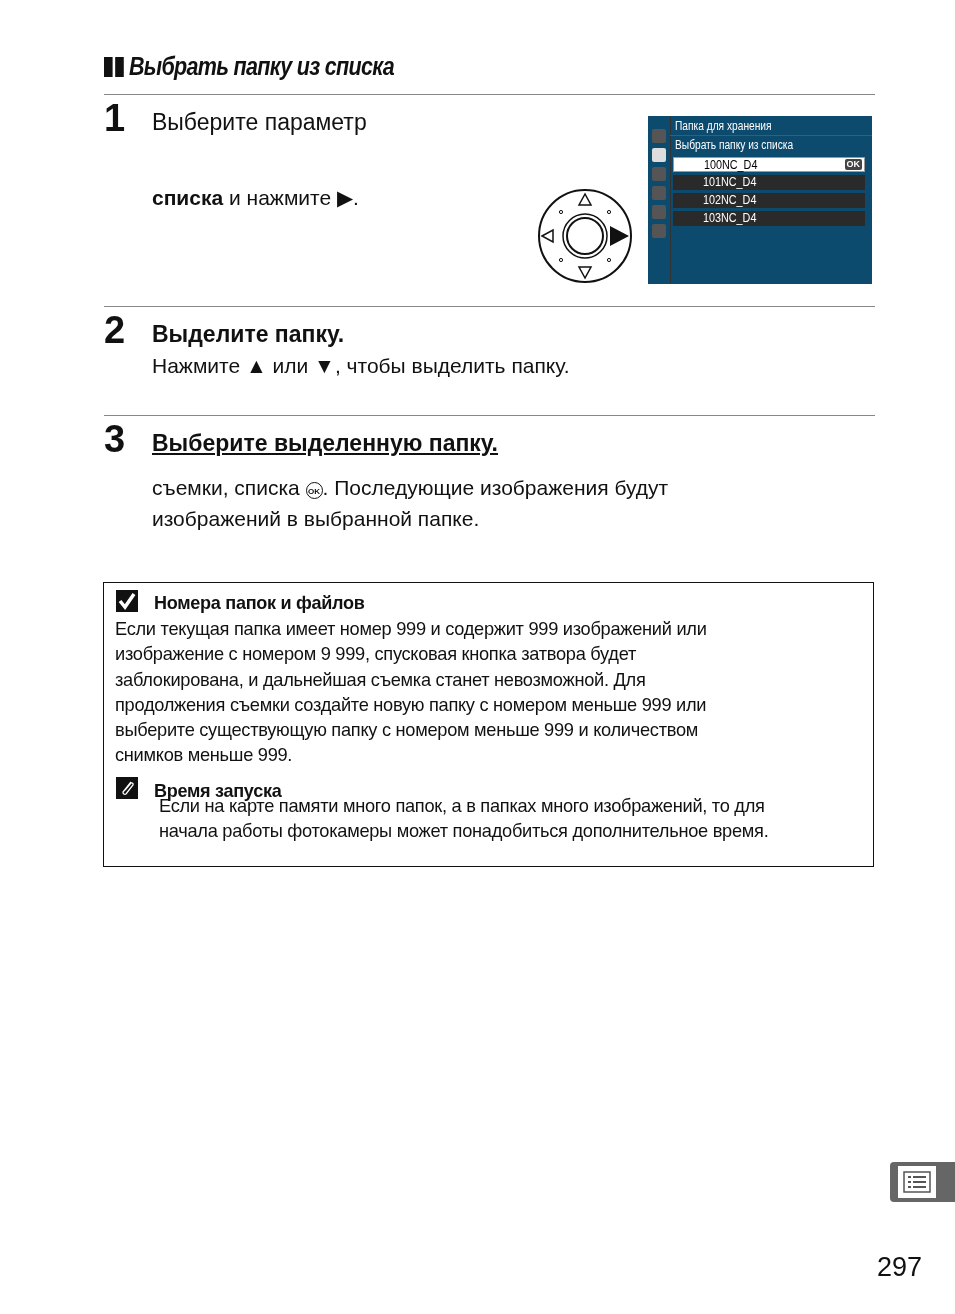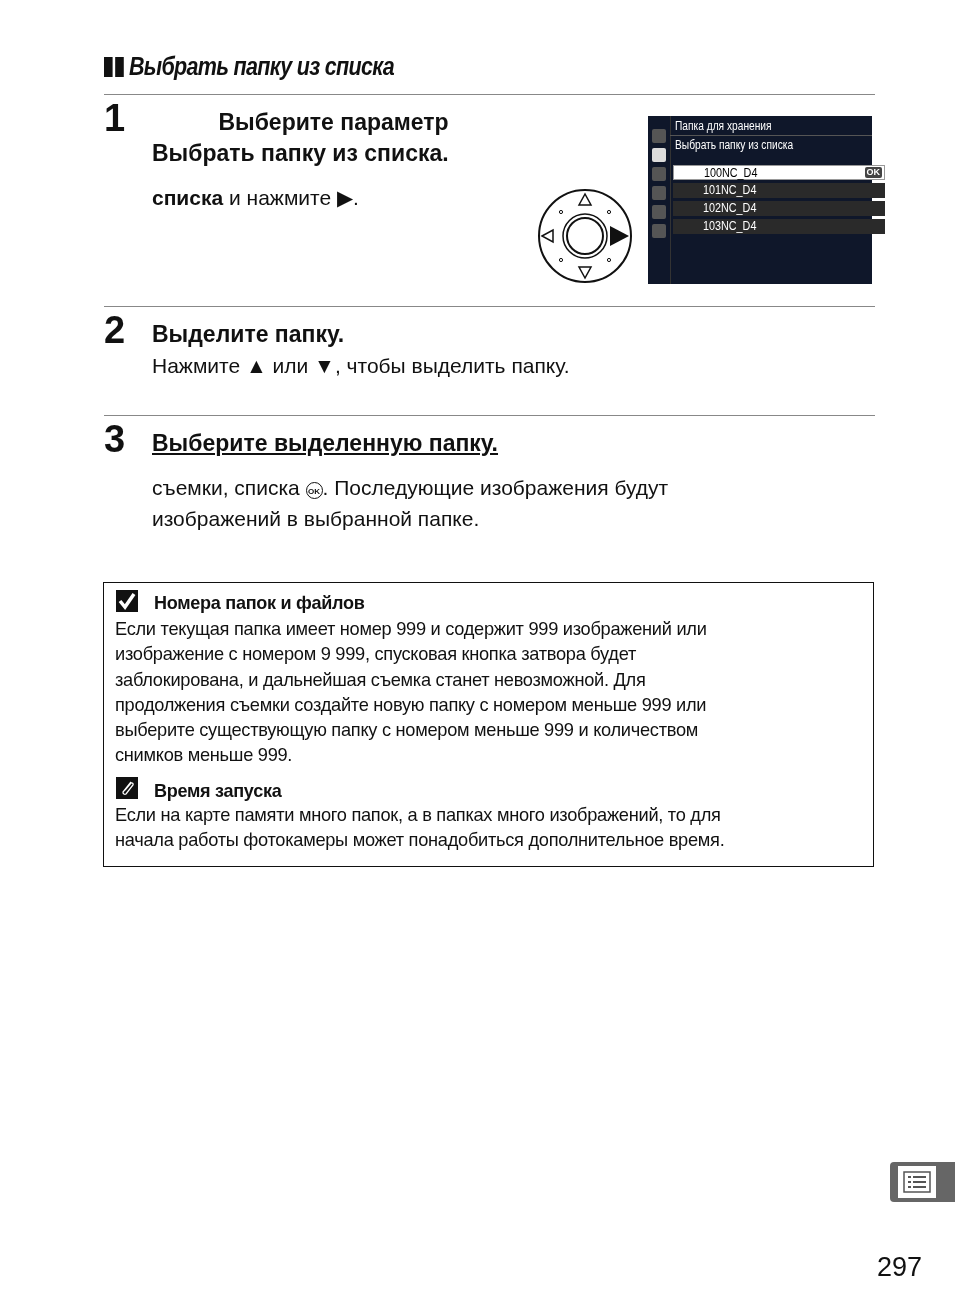--- a/index.html
+++ b/index.html
@@ -28,43 +28,43 @@
   .step-body b { font-weight: bold; }
 
   
   .dial {
     position: absolute; left: 537px; top: 188px; width: 96px; height: 96px;
   }
 
   
   .cam {
     position: absolute; left: 648px; top: 116px; width: 224px; height: 168px;
-    background: #0f172a; color: #fff;
+    background: #0c4a6e; color: #fff;
     font-family: "Liberation Sans", sans-serif;
   }
   .cam-side {
     position: absolute; left: 0; top: 0; width: 22px; height: 168px;
     border-right: 1px solid #333;
   }
   .cam-side .ic {
     position: absolute; left: 4px; width: 14px; height: 14px; background: #555; border-radius: 2px;
   }
   .cam-side .ic.active { background: #ddd; }
   .cam-title {
     position: absolute; left: 27px; top: 3px; font-size: 12px; line-height: 15px; transform: scaleX(0.85); transform-origin: left;
     white-space: nowrap;
   }
   .cam-titlebar { position: absolute; left: 22px; top: 19px; width: 202px; height: 1px; background: #555; }
   .cam-sub {
     position: absolute; left: 27px; top: 22px; font-size: 12px; line-height: 15px; transform: scaleX(0.85); transform-origin: left;
     white-space: nowrap;
   }
   .cam-row {
-    position: absolute; left: 25px; width: 212px; height: 15px;
-    background: #2a2a2a; font-size: 12px; line-height: 15px; margin-top: 8px;
+    position: absolute; left: 25px; width: 192px; height: 15px;
+    background: #2a2a2a; font-size: 12px; line-height: 15px;
   }
   .cam-row .lbl { position: absolute; left: 30px; top: 0; transform: scaleX(0.9); transform-origin: left; }
   .cam-row.sel { background: #fff; color: #000; border: 1px solid #999; box-sizing: border-box; }
   .cam-row .ok {
     position: absolute; right: 2px; top: 1px; height: 11px; padding: 0 2px; font-size: 9px; line-height: 11px;
     background: #444; color: #fff; border-radius: 2px; font-weight: bold;
   }
 
   
   .note-box {
@@ -107,22 +107,21 @@
   <span class="section-marker">
       <span></span>
       <span></span>
     </span>
   <span>Выбрать папку из списка</span>
 </div>
 <div class="rule" style="top:94px;"></div>
 
 <div class="step-num" style="top:98px;">1</div>
 <div class="step-head" style="top:107px;">
-  <div style="font-weight:bold;text-align:right;">Выберите параметр</div>
-  <div>Выбрать папку из списка.</div>
+  <div style="font-weight:normal;">Выберите параметр</div>
 </div>
 <div class="step-body" style="top:182px;">
   <div><b>списка</b><span> и нажмите ▶.</span></div>
 </div>
 
 <div class="dial">
   <svg width="96" height="96" viewBox="0 0 96 96">
     <circle cx="48" cy="48" r="46" fill="#fff" stroke="#111" stroke-width="2"></circle>
     <circle cx="48" cy="48" r="22" fill="#fff" stroke="#111" stroke-width="1.5"></circle>
     <circle cx="48" cy="48" r="18" fill="#fff" stroke="#111" stroke-width="2"></circle>
@@ -194,21 +193,21 @@
     <span class="ln">выберите существующую папку с номером меньше 999 и количеством</span>
     <span class="ln">снимков меньше 999.</span>
   </div>
 
   <div class="note-icon" style="left:12px; top:194px;">
     <svg width="18" height="18" viewBox="0 0 18 18">
         <path d="M13 3 L5 13 a2 2 0 0 0 3 2 L15 6 a1.5 1.5 0 0 0 -2 -2 L7 11" fill="none" stroke="#fff" stroke-width="1.3"></path>
       </svg>
   </div>
   <div class="note-title" style="left:50px; top:196px;">Время запуска</div>
-  <div class="note-text" style="top:219px;">
+  <div class="note-text" style="top:210px;margin-left:44px;">
     <span class="ln">Если на карте памяти много папок, а в папках много изображений, то для</span>
     <span class="ln">начала работы фотокамеры может понадобиться дополнительное время.</span>
   </div>
 </div>
 
 <div class="tab-marker">
   <div class="inner">
     <svg width="28" height="22" viewBox="0 0 28 22">
       <rect x="1" y="1" width="26" height="20" fill="none" stroke="#555" stroke-width="1.5"></rect>
       <rect x="5" y="5" width="3" height="2" fill="#555"></rect>

